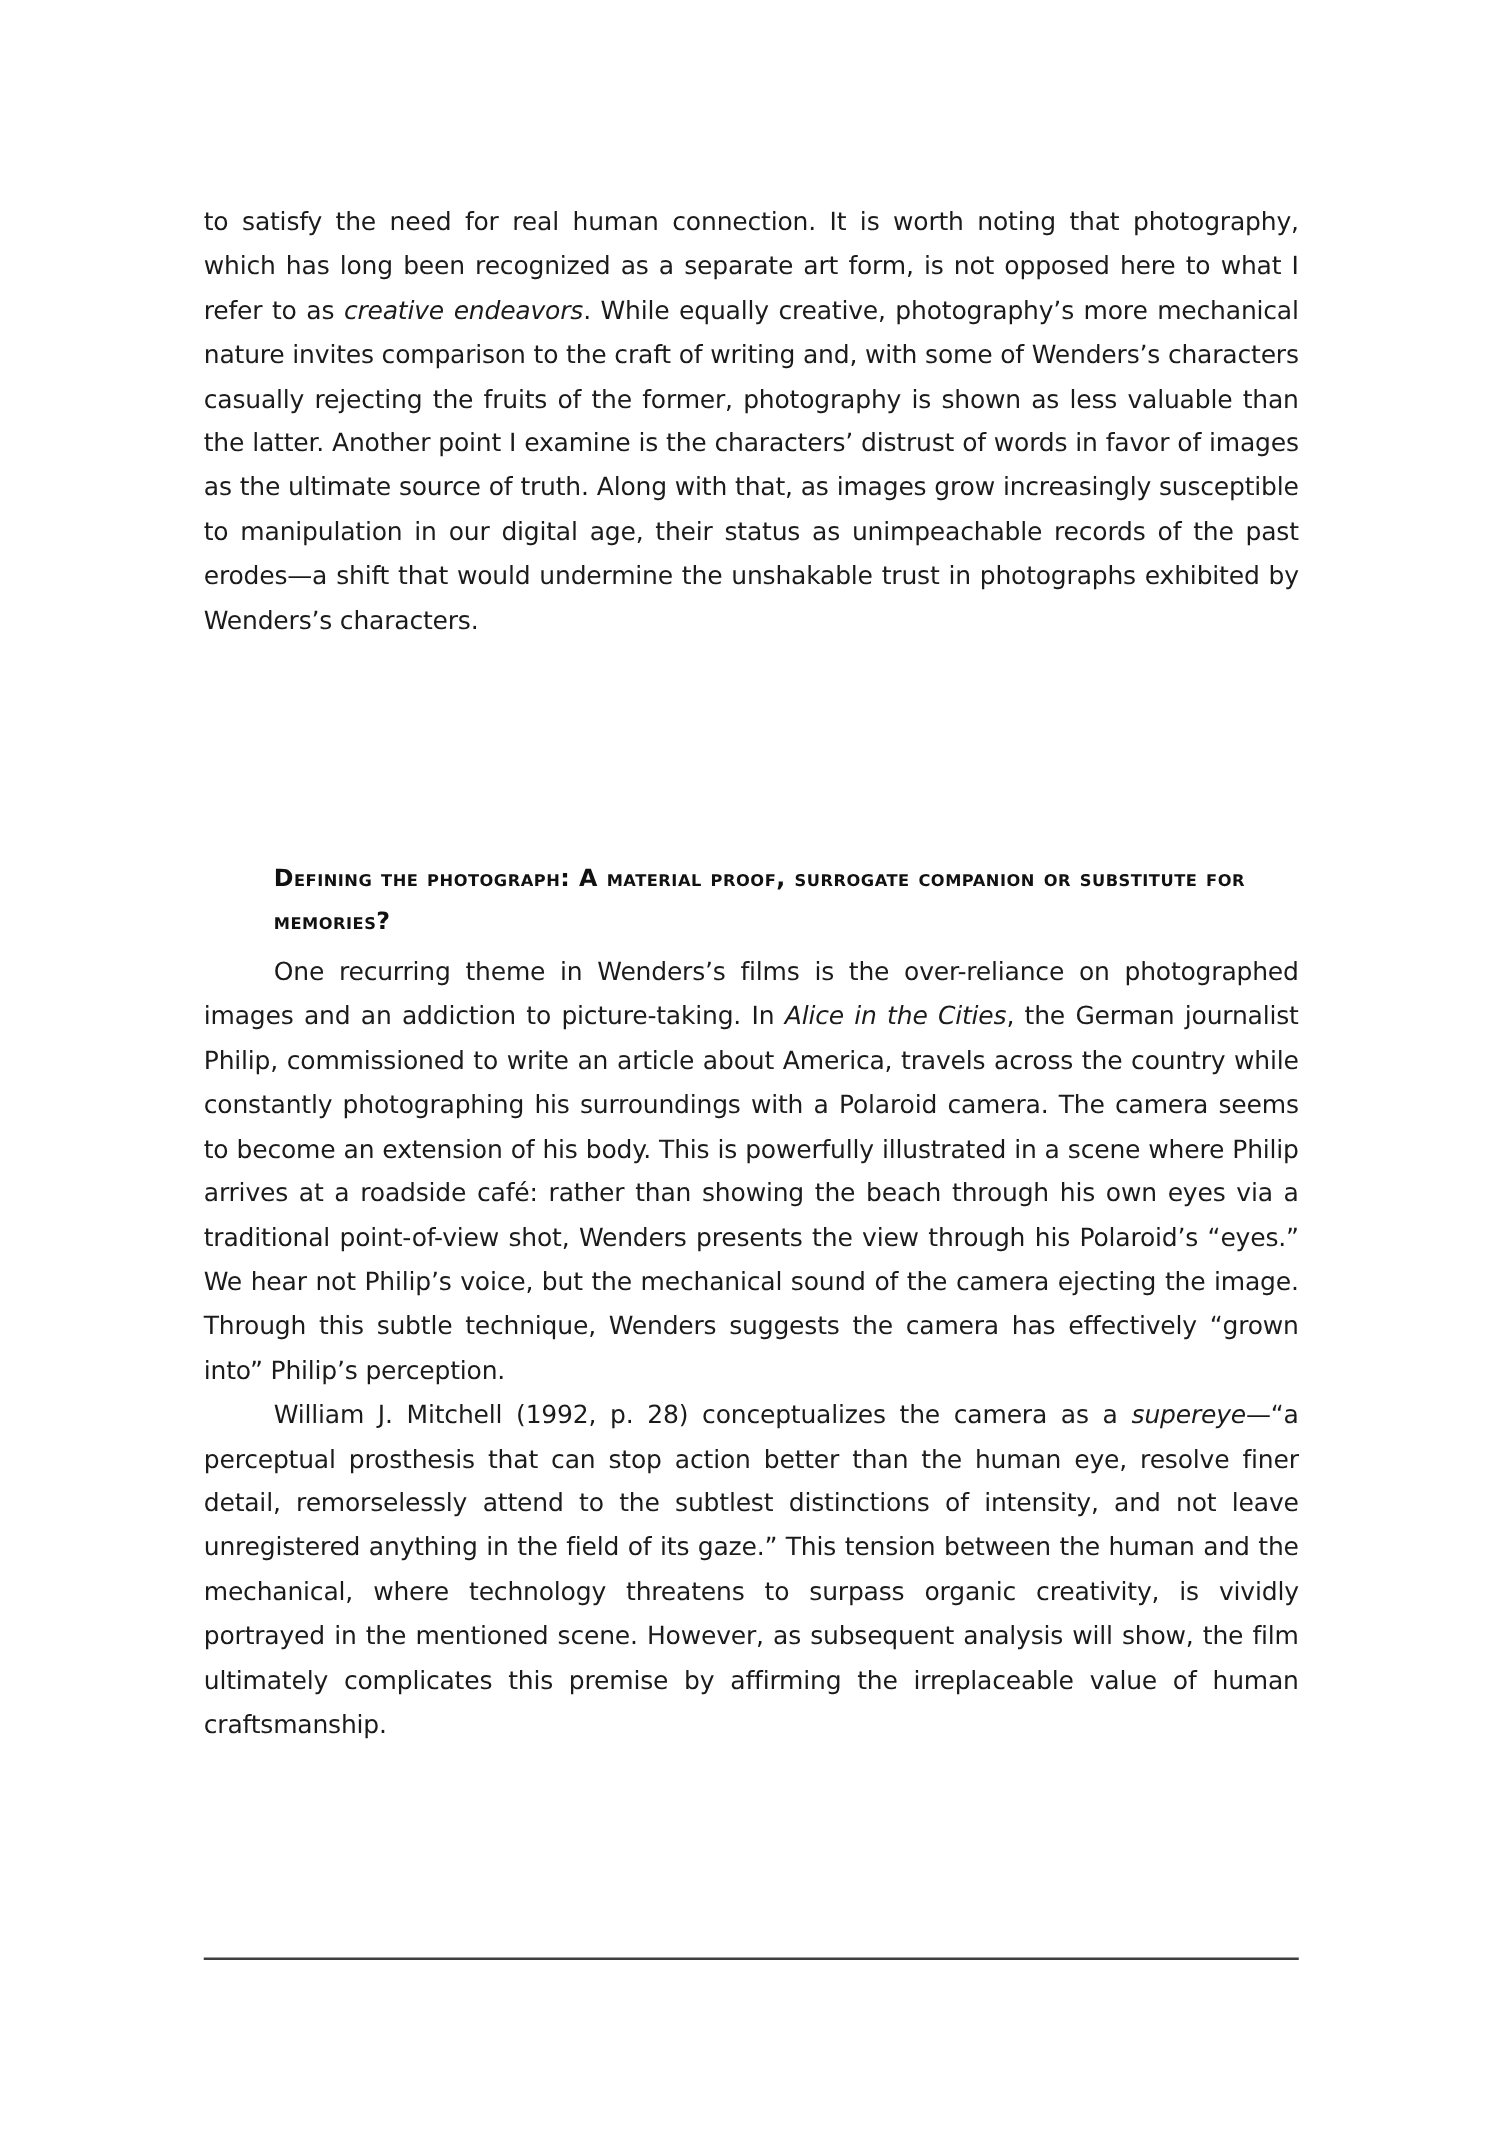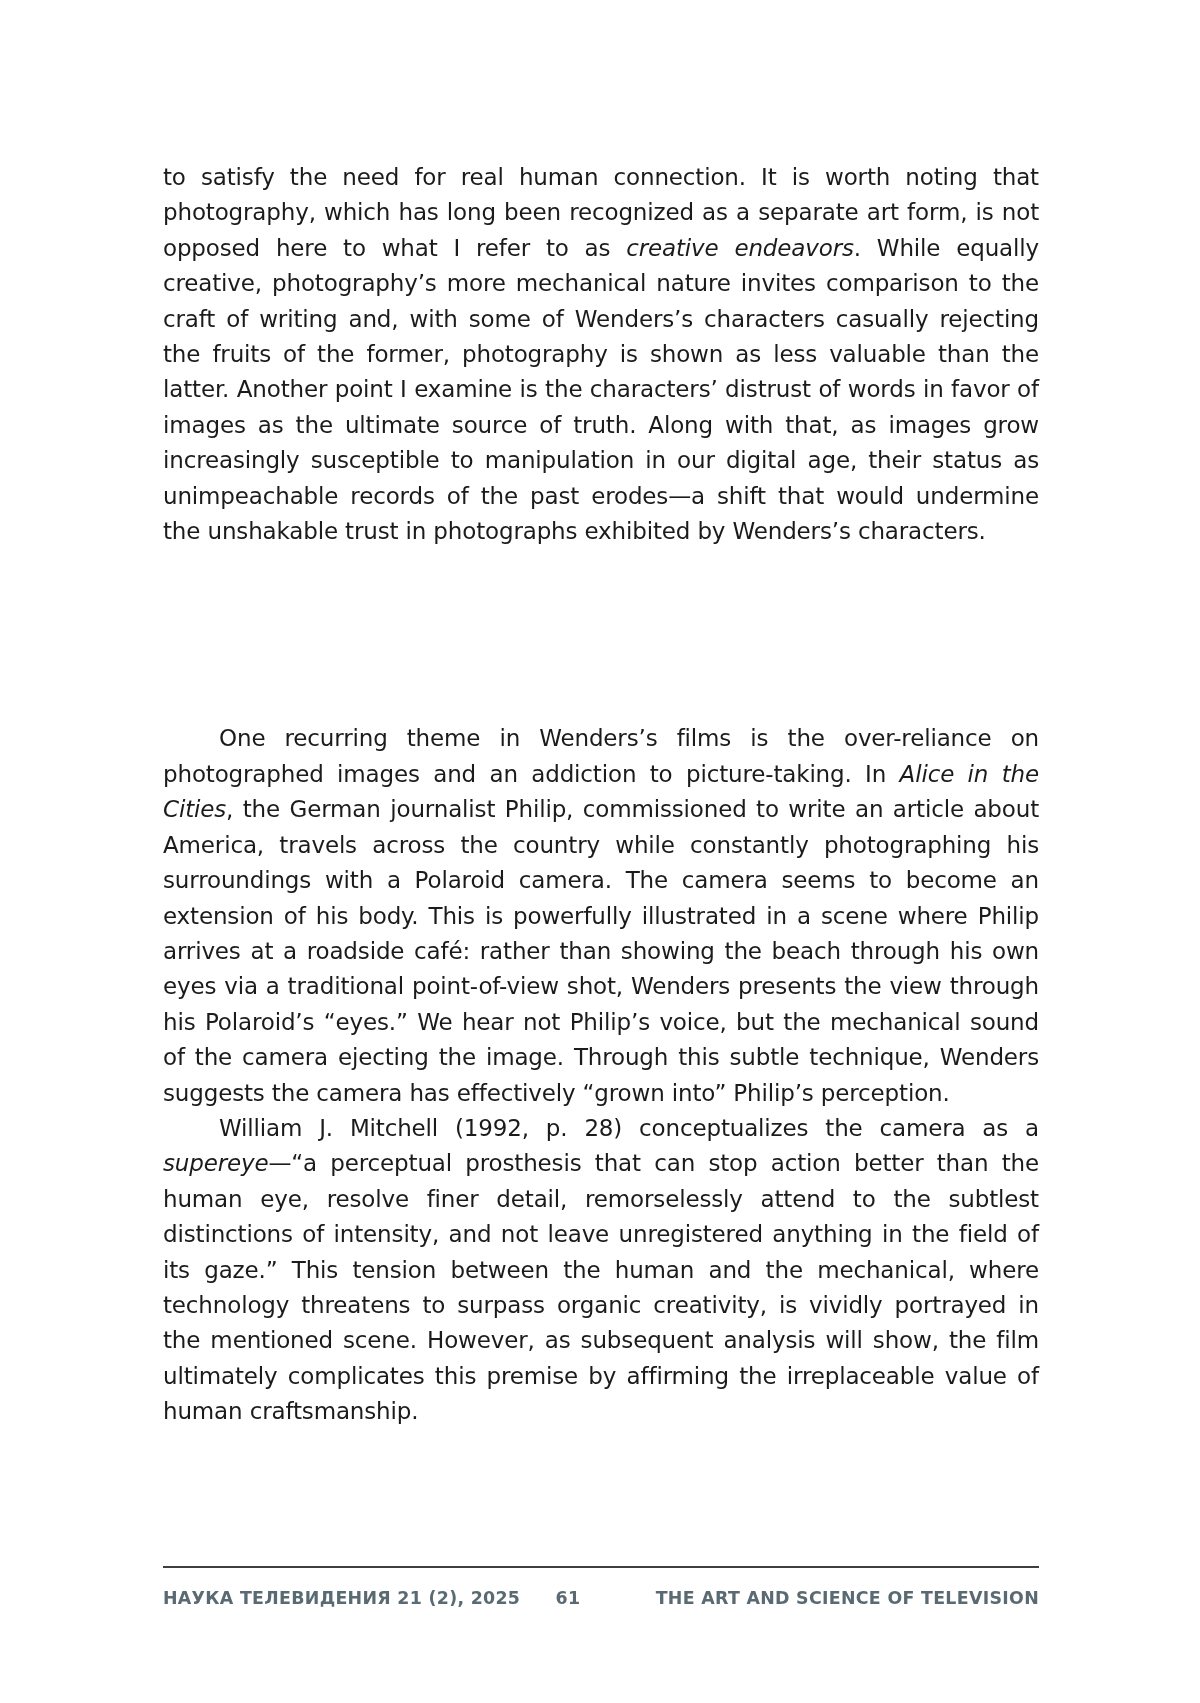--- a/index.html
+++ b/index.html
@@ -24,21 +24,21 @@
     box-sizing: border-box;
   }
   .content {
     position: absolute;
     left: 163px;
     top: 160px;
     width: 876px;
   }
   p.body-par {
     margin: 0;
-    font-size: 23px;
+    font-size: 20px;
     line-height: 35.4px;
     text-align: justify;
     text-justify: inter-word;
     color: #1b1b1b;
     font-family: "DejaVu Sans", sans-serif;
     font-weight: 400;
     letter-spacing: -0.15px;
   }
   p.indent {
     text-indent: 56px;
@@ -100,27 +100,23 @@
 <body>
 
 <div class="page">
 
   <div class="content">
 
     <p class="body-par" id="intro-paragraph"><span>to satisfy the need for real human connection. It is worth noting that photography, which has long been recognized as a separate art form, is not opposed here to what I refer to as </span><span class="ital">creative endeavors</span><span>. While equally creative, photography’s more mechanical nature invites comparison to the craft of writing and, with some of Wenders’s characters casually rejecting the fruits of the former, photography is shown as less valuable than the latter. Another point I examine is the characters’ distrust of words in favor of images as the ultimate source of truth. Along with that, as images grow increasingly susceptible to manipulation in our digital age, their status as unimpeachable records of the past erodes—a shift that would undermine the unshakable trust in photographs exhibited by Wenders’s characters.</span></p>
 
     <div class="gap-after-intro"></div>
 
+    <h2 class="section-heading">Defining the photograph: A material proof, surrogate companion or substitute for memories?</h2>
 
     <p class="body-par indent" id="paragraph-one"><span>One recurring theme in Wenders’s films is the over-reliance on photographed images and an addiction to picture-taking. In </span><span class="ital">Alice in the Cities</span><span>, the German journalist Philip, commissioned to write an article about America, travels across the country while constantly photographing his surroundings with a Polaroid camera. The camera seems to become an extension of his body. This is powerfully illustrated in a scene where Philip arrives at a roadside café: rather than showing the beach through his own eyes via a traditional point-of-view shot, Wenders presents the view through his Polaroid’s “eyes.” We hear not Philip’s voice, but the mechanical sound of the camera ejecting the image. Through this subtle technique, Wenders suggests the camera has effectively “grown into” Philip’s perception.</span></p>
     <p class="body-par indent" id="paragraph-two"><span>William J. Mitchell (1992, p. 28) conceptualizes the camera as a </span><span class="ital">supereye</span><span>—“a perceptual prosthesis that can stop action better than the human eye, resolve finer detail, remorselessly attend to the subtlest distinctions of intensity, and not leave unregistered anything in the field of its gaze.” This tension between the human and the mechanical, where technology threatens to surpass organic creativity, is vividly portrayed in the mentioned scene. However, as subsequent analysis will show, the film ultimately complicates this premise by affirming the irreplaceable value of human craftsmanship.</span></p>
 
   </div>
 
   <div class="footer-rule"></div>
 
-  <div class="footer">
-    <span class="footer-left">НАУКА ТЕЛЕВИДЕНИЯ 21 (2), 2025</span>
-    <span class="footer-center">61</span>
-    <span class="footer-right">THE ART AND SCIENCE OF TELEVISION</span>
-  </div>
 
 </div>
 
 </body></html>

